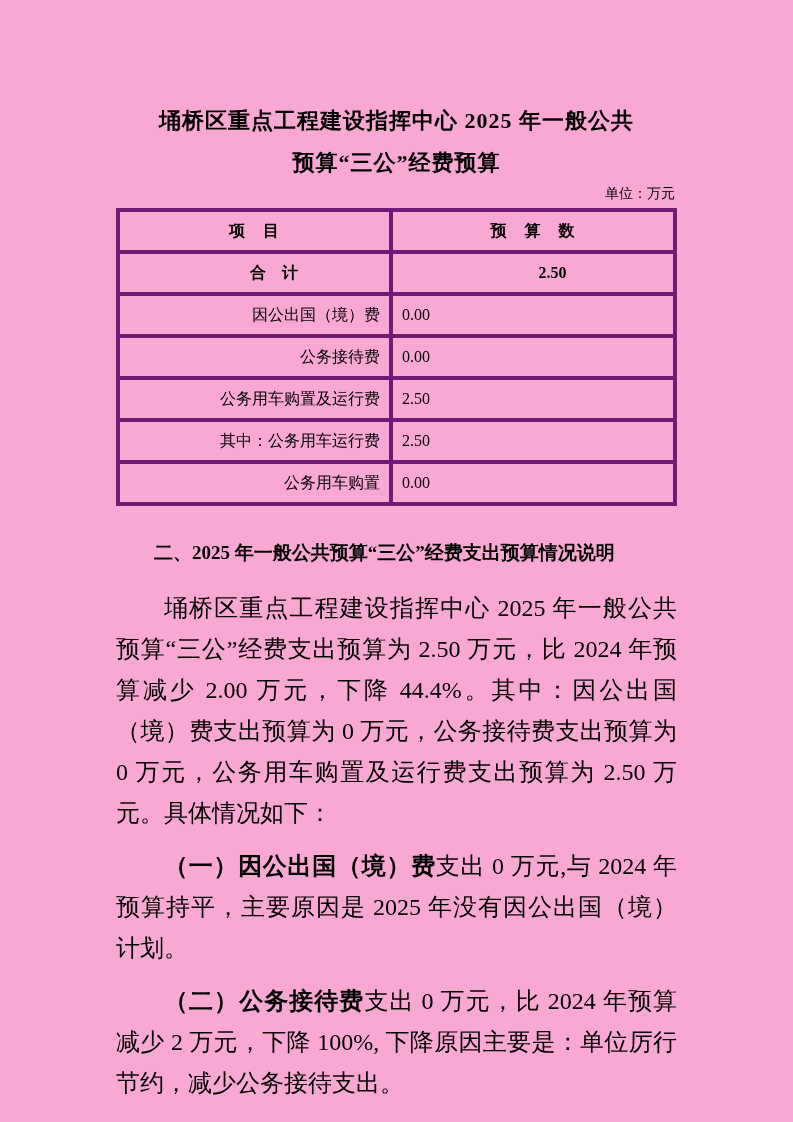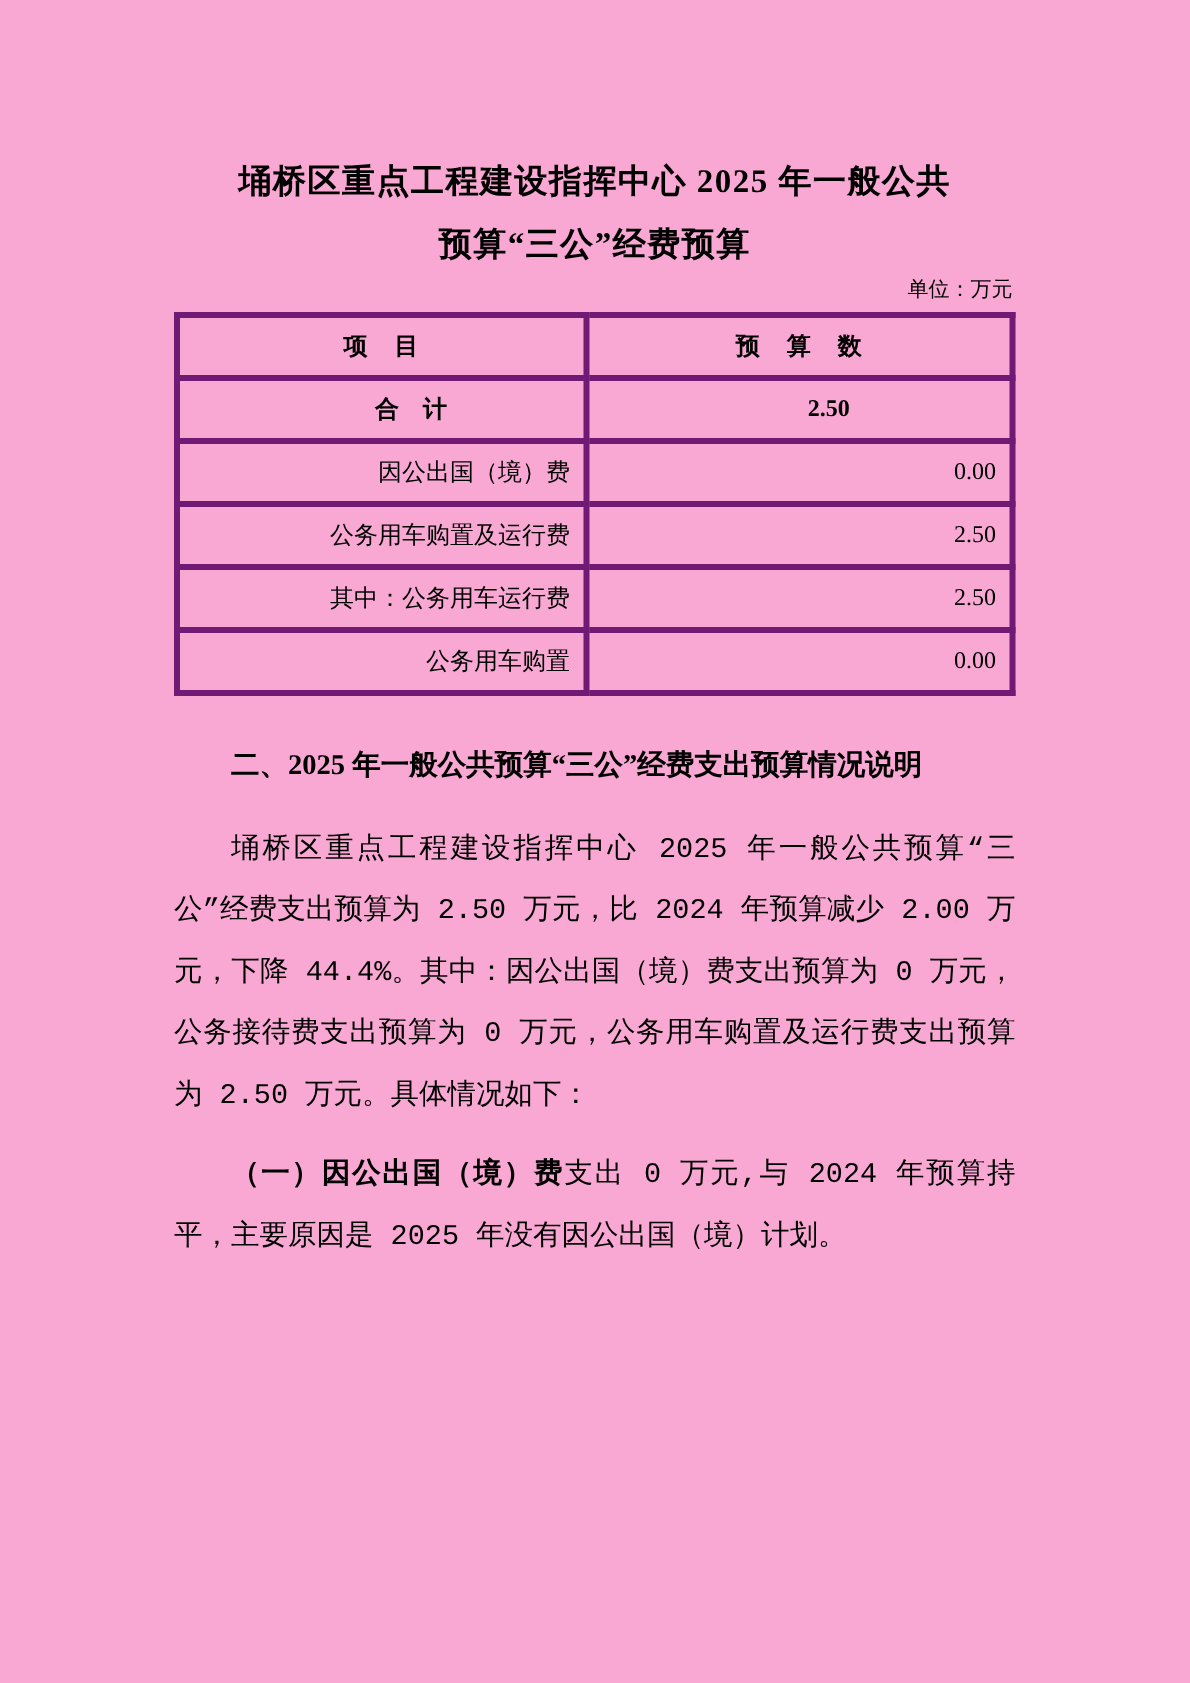--- a/index.html
+++ b/index.html
@@ -54,39 +54,38 @@
     font-size: 16px;
     padding: 0 9px;
     vertical-align: middle;
   }
   .budget th {
     font-weight: bold;
     text-align: center;
     letter-spacing: 1px;
   }
   .budget td.item { text-align: right; }
-  .budget td.value { text-align: right; }
+  .budget td.value { text-align: left; }
   .budget tr.total td { font-weight: bold; text-align: center; padding-left: 48px; }
   .budget td.indent-1 { padding-left: 38px; }
   .budget td.indent-2 { padding-left: 80px; }
   .section2-heading {
     margin: 24px 0 0 0;
     font-size: 19px;
     font-weight: bold;
     line-height: 46px;
     text-indent: 2em;
     text-align: justify;
   }
   .para {
     margin: 12px 0 0 0;
-    font-size: 19px;
+    font-size: 24px;
     line-height: 41px;
     text-indent: 2em;
     text-align: justify;
-    font-family: Liberation Mono, monospace;
   }
   .para b { font-weight: bold; }
 </style>
 </head>
 <body>
 
 <div class="page">
 
   <h1 class="doc-title">
     <span>埇桥区重点工程建设指挥中心 2025 年一般公共</span><br>
@@ -110,20 +109,24 @@
     <tbody>
       <tr class="total">
         <td class="item">合　计</td>
         <td class="value">2.50</td>
       </tr>
       <tr>
         <td class="item">因公出国（境）费</td>
         <td class="value">0.00</td>
       </tr>
       <tr>
+        <td class="item">公务接待费</td>
+        <td class="value">0.00</td>
+      </tr>
+      <tr>
         <td class="item">公务用车购置及运行费</td>
         <td class="value">2.50</td>
       </tr>
       <tr>
         <td class="item indent-1">其中：公务用车运行费</td>
         <td class="value">2.50</td>
       </tr>
       <tr>
         <td class="item indent-2">公务用车购置</td>
         <td class="value">0.00</td>
@@ -134,14 +137,17 @@
   <h2 class="section2-heading">二、2025 年一般公共预算“三公”经费支出预算情况说明</h2>
 
   <p class="para">
     <span>埇桥区重点工程建设指挥中心 2025 年一般公共预算“三公”经费支出预算为 2.50 万元，比 2024 年预算减少 2.00 万元，下降 44.4%。其中：因公出国（境）费支出预算为 0 万元，公务接待费支出预算为 0 万元，公务用车购置及运行费支出预算为 2.50 万元。具体情况如下：</span>
   </p>
 
   <p class="para">
     <b>（一）因公出国（境）费</b><span>支出 0 万元,与 2024 年预算持平，主要原因是 2025 年没有因公出国（境）计划。</span>
   </p>
 
+  <p class="para">
+    <b>（二）公务接待费</b><span>支出 0 万元，比 2024 年预算减少 2 万元，下降 100%, 下降原因主要是：单位厉行节约，减少公务接待支出。</span>
+  </p>
 
 </div>
 
 </body></html>

